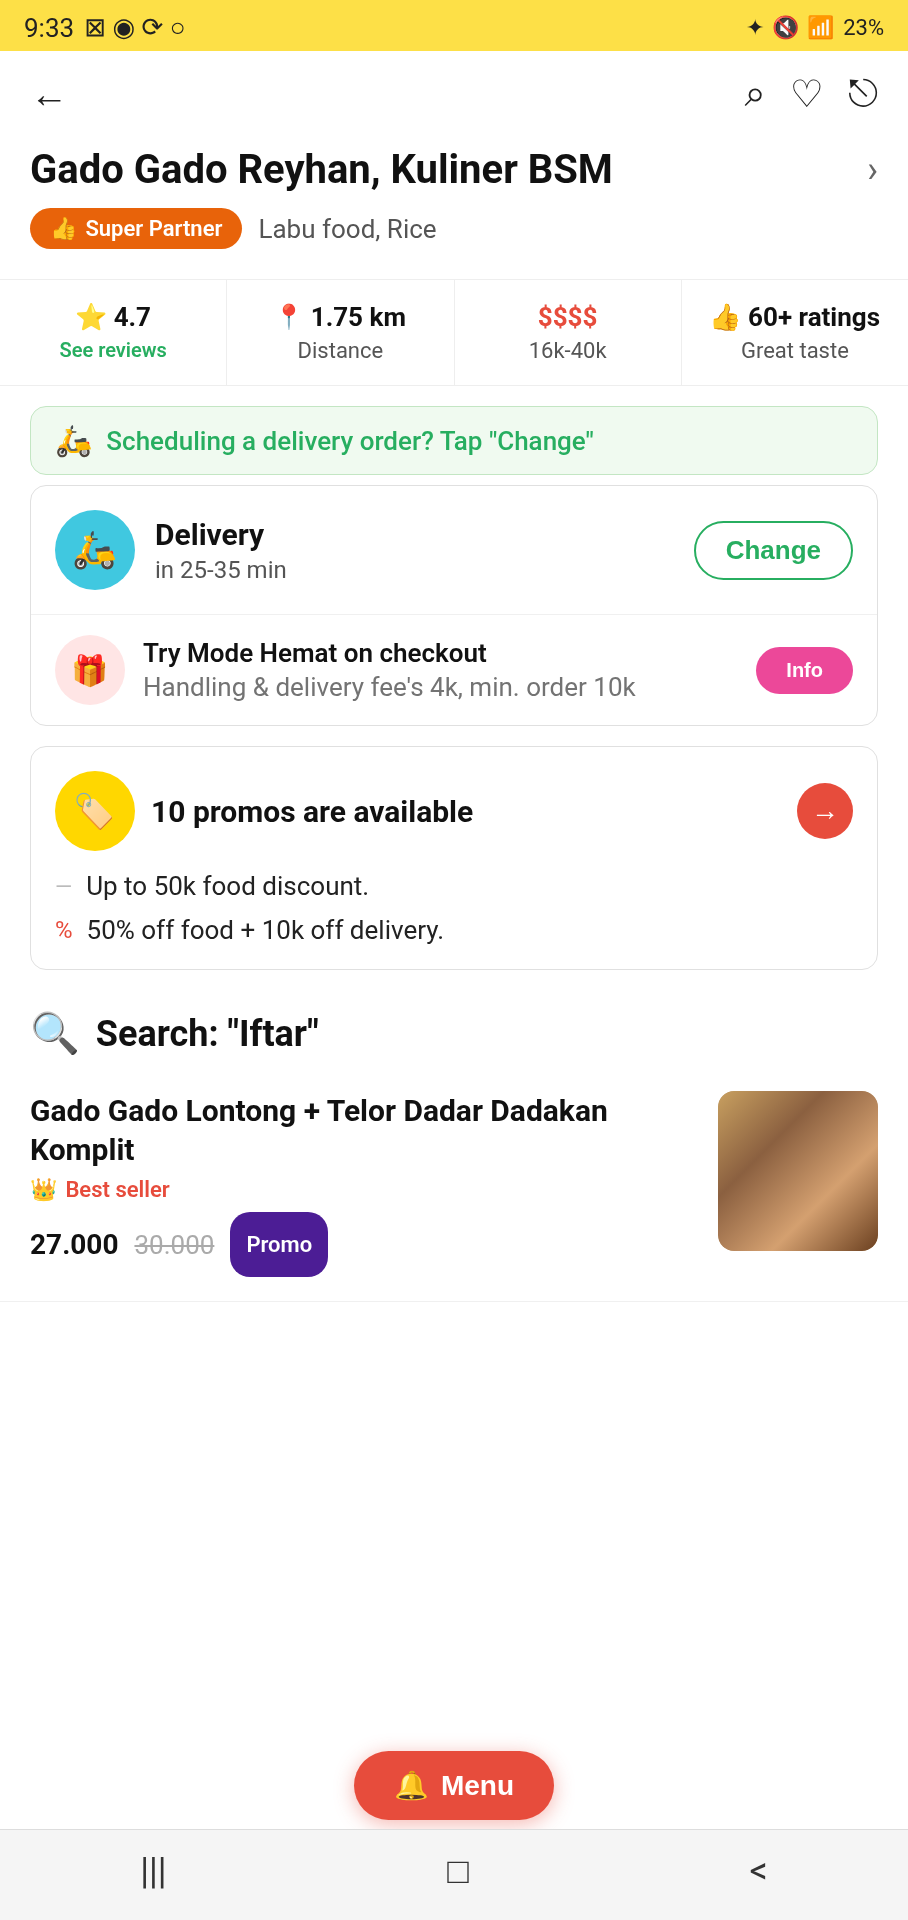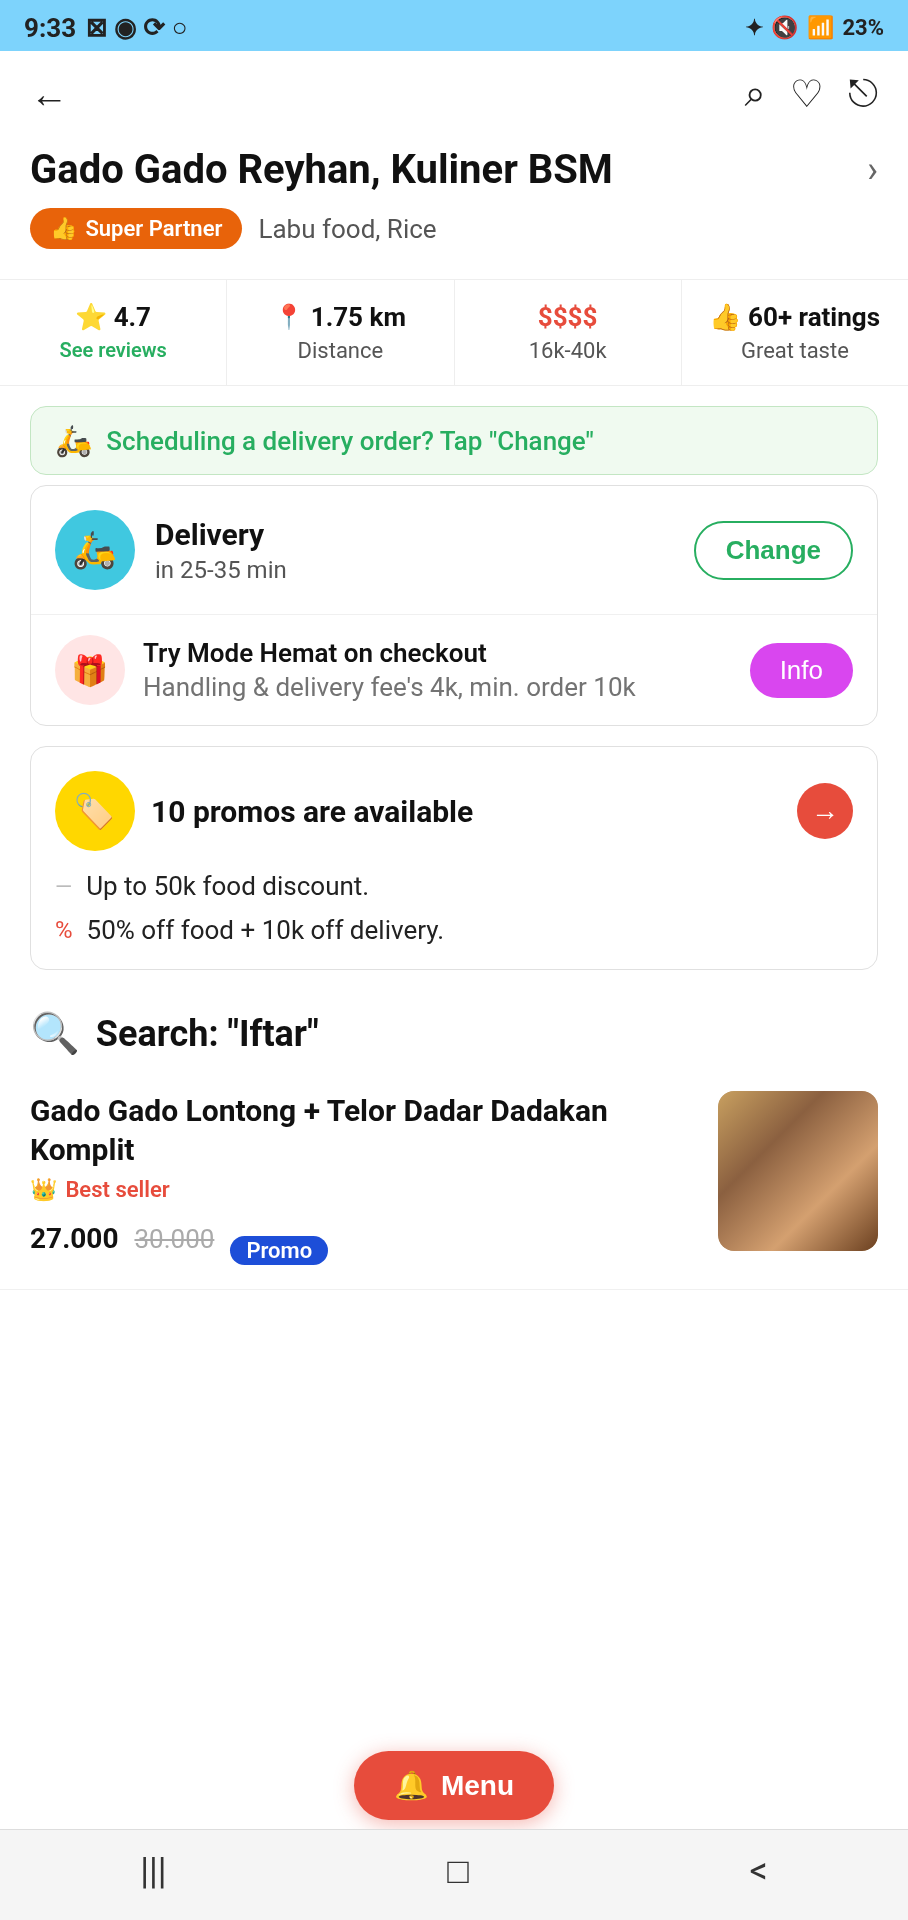--- a/index.html
+++ b/index.html
@@ -7,27 +7,27 @@
     body {
       font-family: -apple-system, BlinkMacSystemFont, 'Segoe UI', Roboto, sans-serif;
       background: #fff;
       width: 908px;
       min-height: 1920px;
       overflow-x: hidden;
     }
 
     
     .status-bar {
-      background: #7dd3fc;
+      background: #fde047;
       padding: 12px 24px 8px;
       display: flex;
       align-items: center;
       justify-content: space-between;
       font-size: 26px;
-      font-weight: 700;
+      font-weight: 400;
       color: #222;
     }
     .status-bar-left { display: flex; align-items: center; gap: 10px; }
     .status-bar-right { display: flex; align-items: center; gap: 8px; font-size: 22px; }
 
     
     .top-nav {
       display: flex;
       align-items: center;
       justify-content: space-between;
@@ -201,27 +201,27 @@
       font-size: 26px;
       font-weight: 600;
       color: #111;
       margin-bottom: 4px;
     }
     .hemat-desc {
       font-size: 26px;
       color: #737373;
     }
     .info-btn {
-      background: #d946ef;
+      background: #ec4899;
       color: #fff;
       border: none;
       border-radius: 30px;
       padding: 12px 30px;
-      font-size: 26px;
-      font-weight: 400;
+      font-size: 20px;
+      font-weight: 700;
       cursor: pointer;
     }
 
     
     .promos-card {
       margin: 0 30px 20px;
       border: 1.5px solid #e0e0e0;
       border-radius: 16px;
       padding: 24px;
       background: #fff;
@@ -329,27 +329,26 @@
       font-size: 28px;
       font-weight: 700;
       color: #111;
     }
     .price-original {
       font-size: 26px;
       color: #aaa;
       text-decoration: line-through;
     }
     .promo-badge {
-      background: #1d4ed8;
+      background: #4c1d95;
       color: #fff;
       font-size: 22px;
       font-weight: 600;
-      padding: 2px 16px;
+      padding: 20px 16px;
       border-radius: 20px;
-      margin-top: 24px;
     }
     .menu-item-img {
       width: 160px;
       height: 160px;
       border-radius: 16px;
       background: #c8a882;
       flex-shrink: 0;
       overflow: hidden;
       position: relative;
     }

